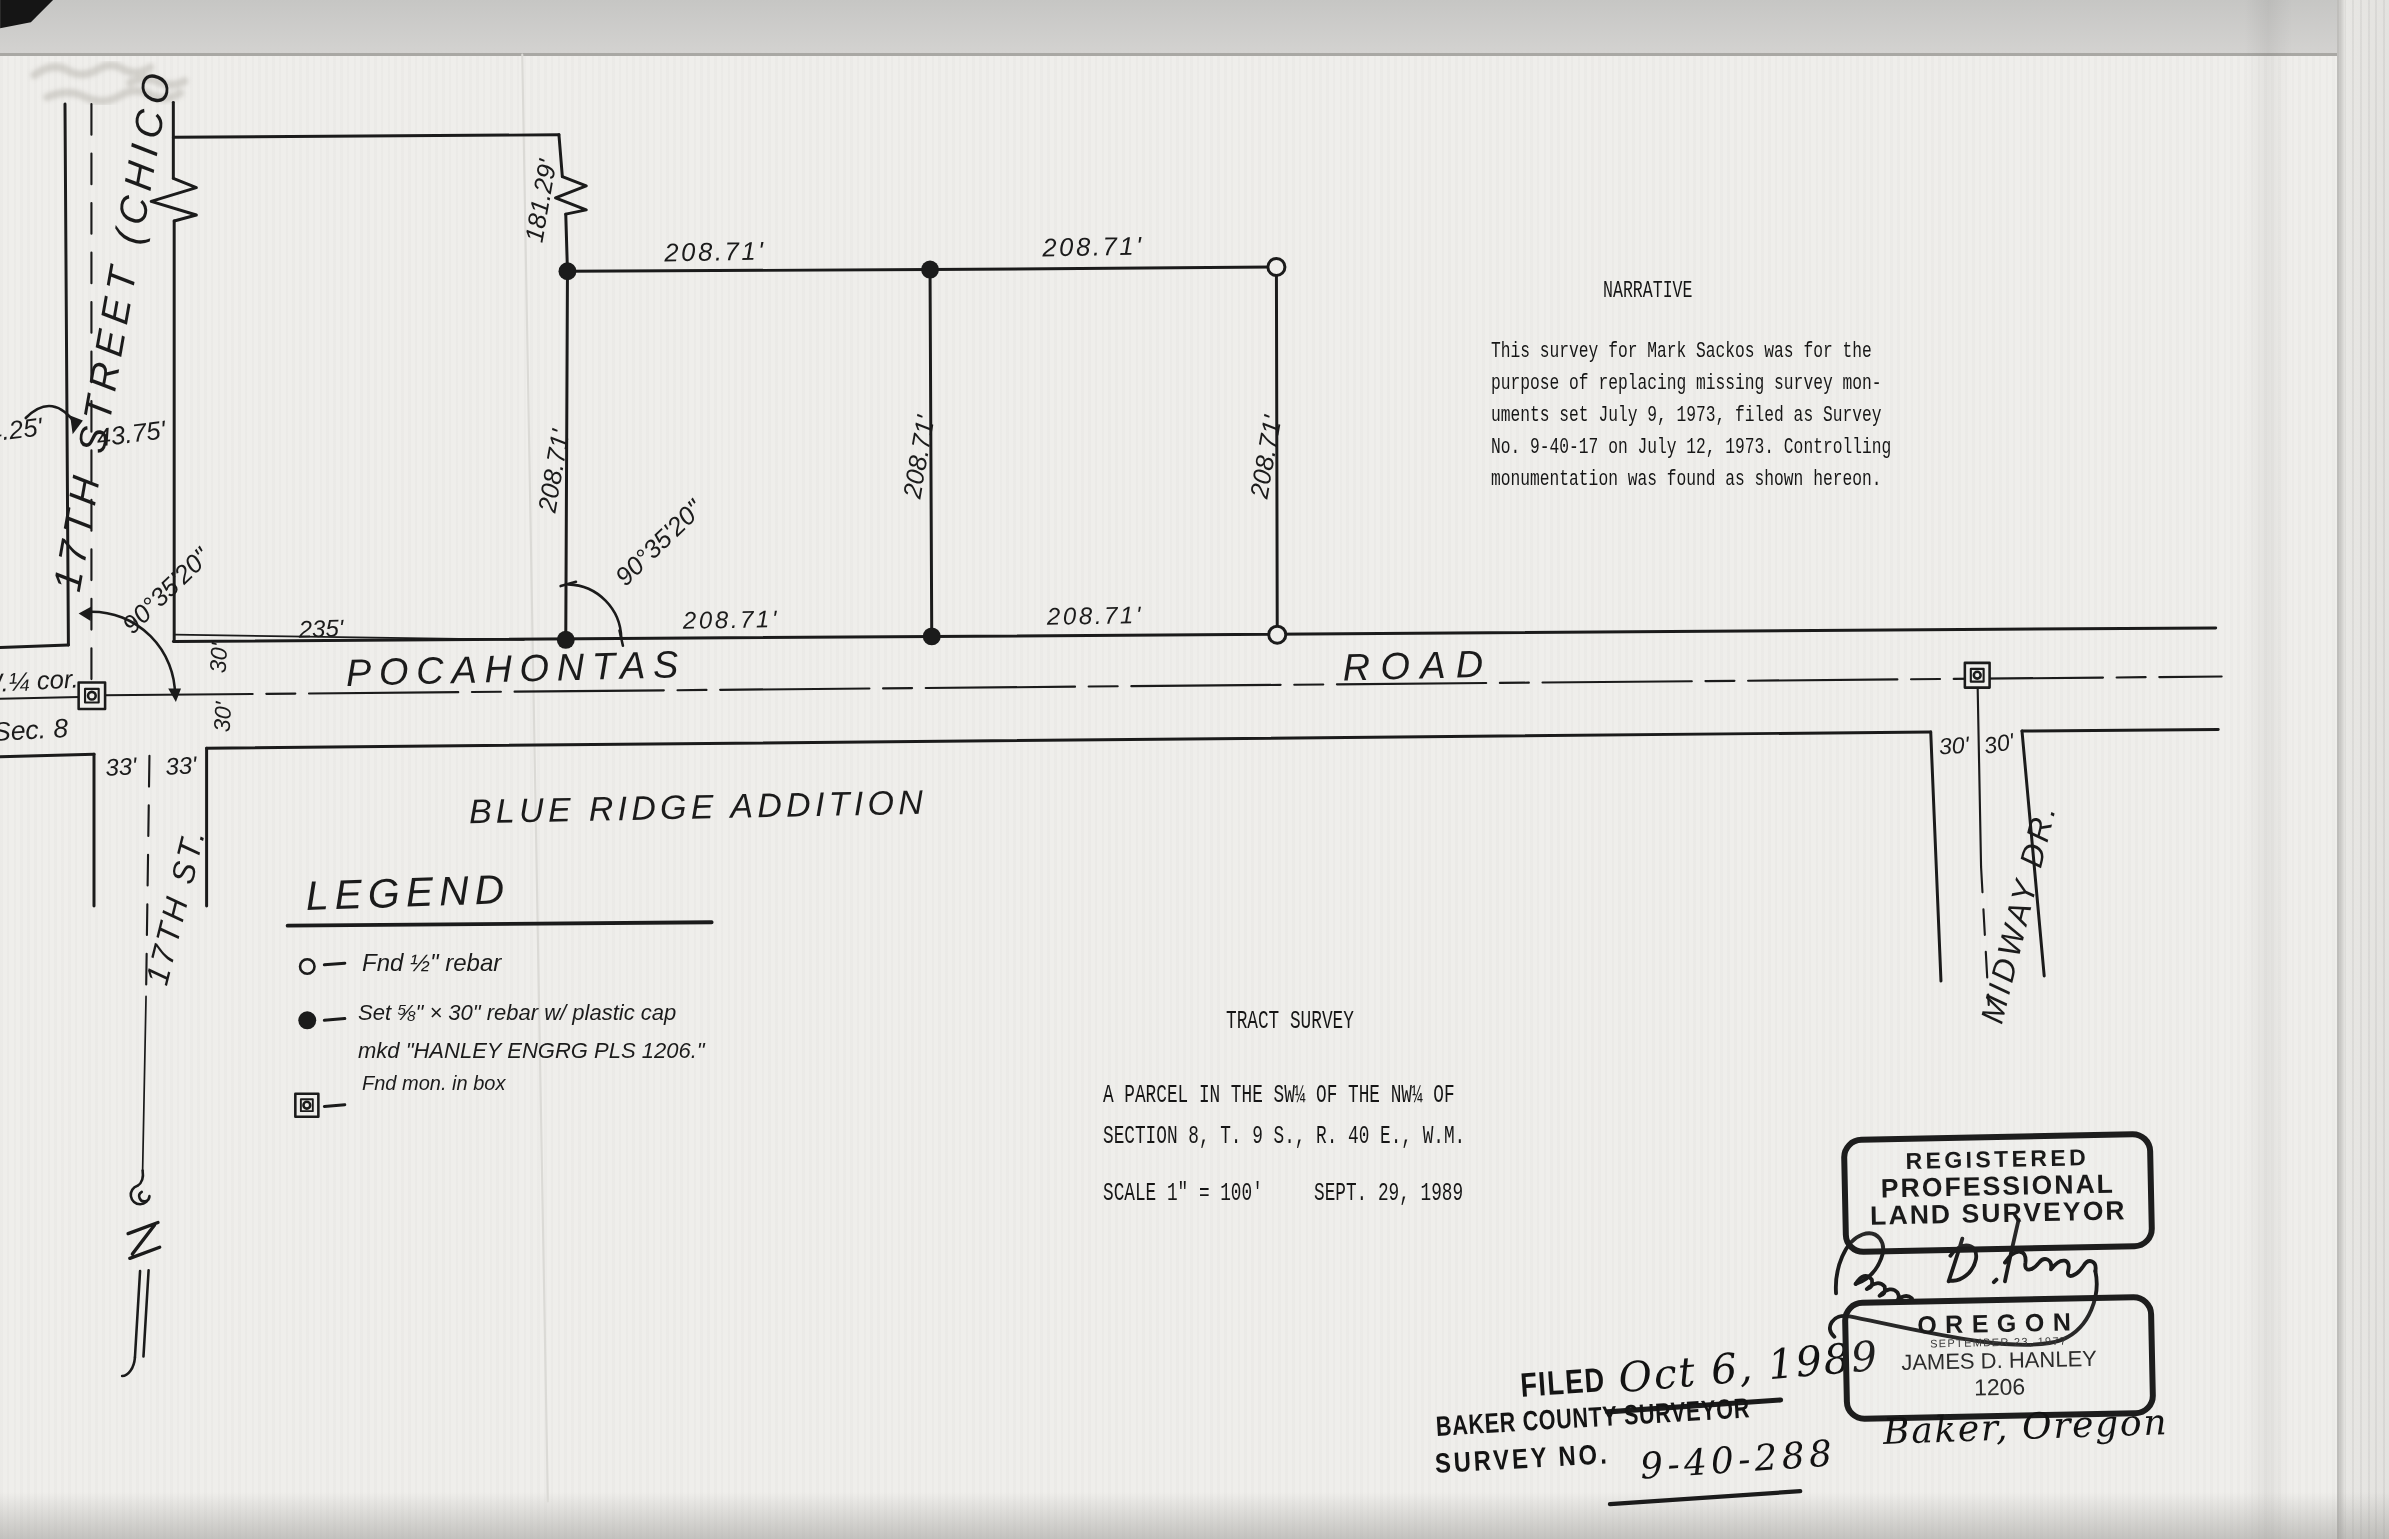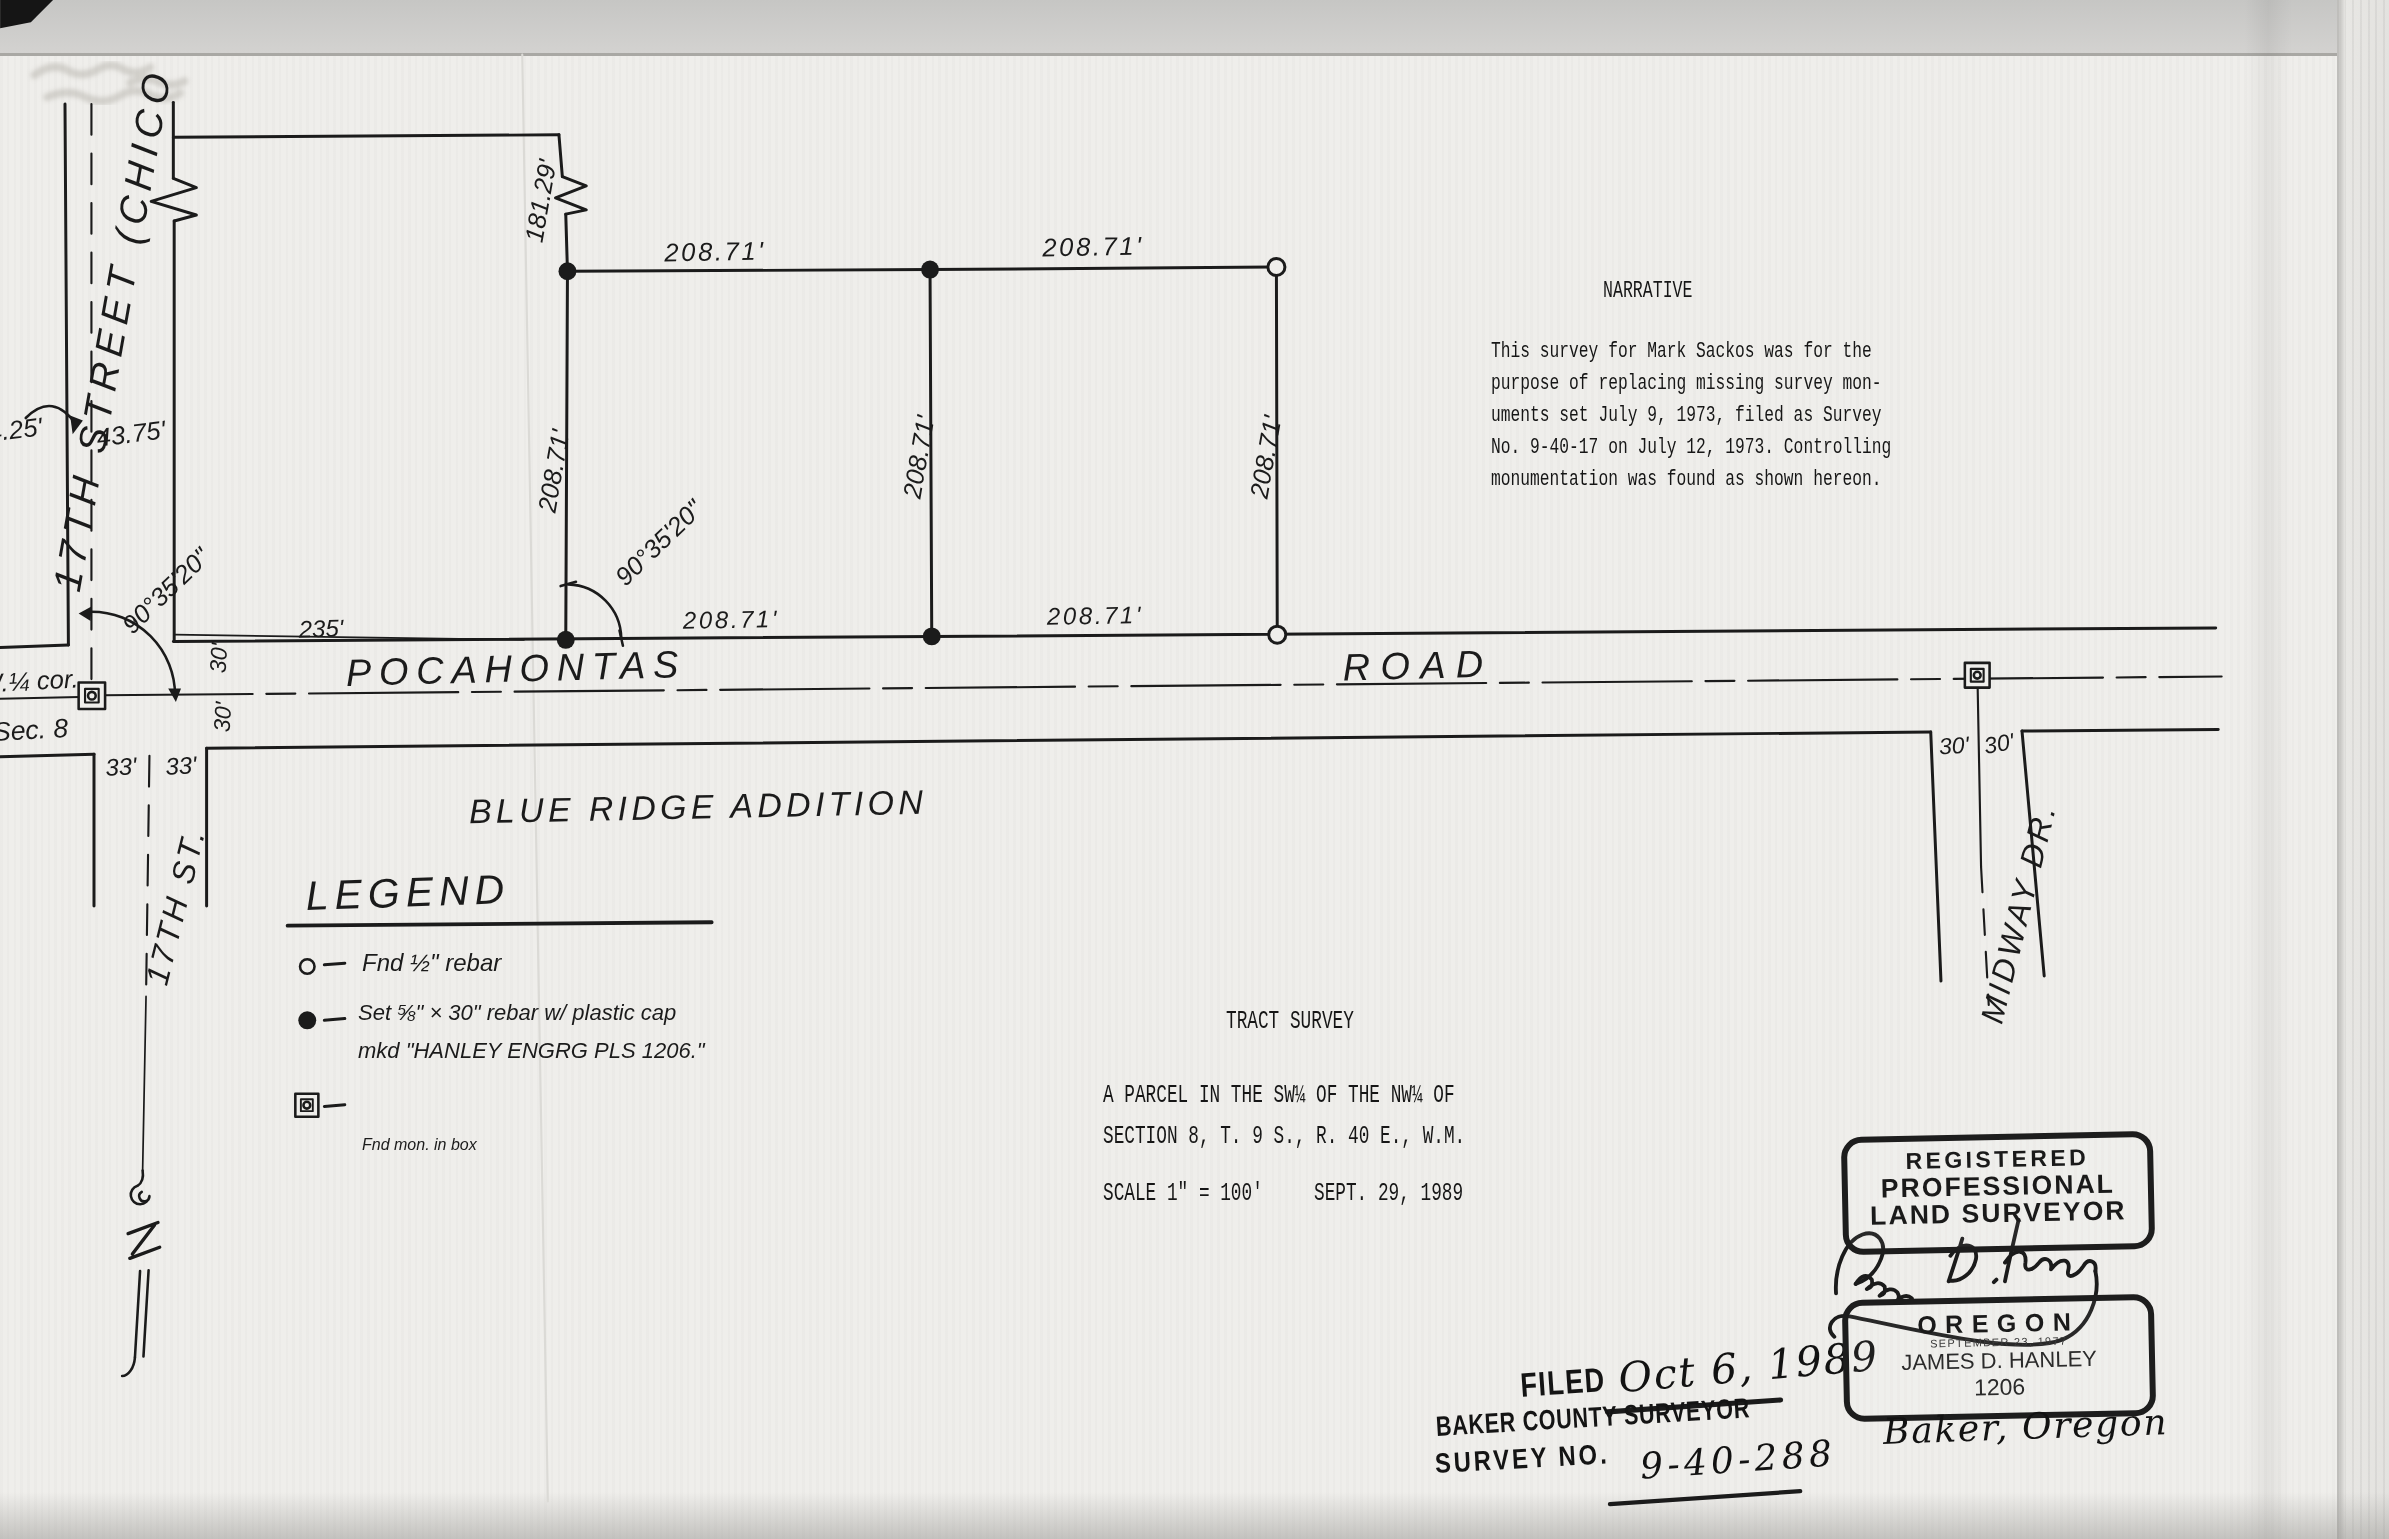--- a/index.html
+++ b/index.html
@@ -213,21 +213,21 @@
 
   <div class="lbl type" style="left:1226px;top:1006px;font-size:26.5px;transform:scaleX(.67);">TRACT SURVEY</div>
   <div class="lbl type" style="left:1103px;top:1080px;font-size:26.5px;transform:scaleX(.67);">A PARCEL IN THE SW¼ OF THE NW¼ OF</div>
   <div class="lbl type" style="left:1103px;top:1121px;font-size:26.5px;transform:scaleX(.67);">SECTION 8, T. 9 S., R. 40 E., W.M.</div>
   <div class="lbl type" style="left:1103px;top:1178px;font-size:26.5px;transform:scaleX(.67);">SCALE 1" = 100'</div>
   <div class="lbl type" style="left:1314px;top:1178px;font-size:26.5px;transform:scaleX(.67);">SEPT. 29, 1989</div>
 
   <div class="lbl hand" style="left:362px;top:949px;font-size:24px;">Fnd ½" rebar</div>
   <div class="lbl hand" style="left:358px;top:1000px;font-size:22px;">Set ⅝" × 30" rebar w/ plastic cap</div>
   <div class="lbl hand" style="left:358px;top:1038px;font-size:22px;">mkd "HANLEY ENGRG PLS 1206."</div>
-  <div class="lbl hand" style="left:362px;top:1136px;font-size:16px;">Fnd mon. in box</div>
+  <div class="lbl hand" style="left:362px;top:1072px;font-size:20px;">Fnd mon. in box</div>
 
   <div class="lbl stampt" style="left:1519px;top:1366px;font-size:34px;letter-spacing:1.7px;transform:rotate(-4deg) scaleX(.8);">FILED</div>
   <div class="lbl script" style="left:1618px;top:1343px;font-size:41px;letter-spacing:1.7px;transform:rotate(-5deg);">Oct 6, 1989</div>
   <div class="lbl stampt" style="left:1435px;top:1411px;font-size:28px;letter-spacing:0.9px;transform:rotate(-3.4deg) scaleX(.77);">BAKER COUNTY SURVEYOR</div>
   <div class="lbl stampt" style="left:1434px;top:1448px;font-size:28px;letter-spacing:3.4px;transform:rotate(-3.2deg) scaleX(.85);">SURVEY NO.</div>
   <div class="lbl script" style="left:1640px;top:1439px;font-size:36px;letter-spacing:4.3px;transform:rotate(-4deg);">9-40-288</div>
 
   <div class="nbox" style="left:1842px;top:1134px;width:300px;height:101px;padding-top:5.1px;">
     <div style="font-size:23px;font-weight:bold;letter-spacing:3.4px;line-height:28px;">REGISTERED</div>
     <div style="font-size:26.5px;font-weight:bold;letter-spacing:2.1px;line-height:27px;">PROFESSIONAL</div>

